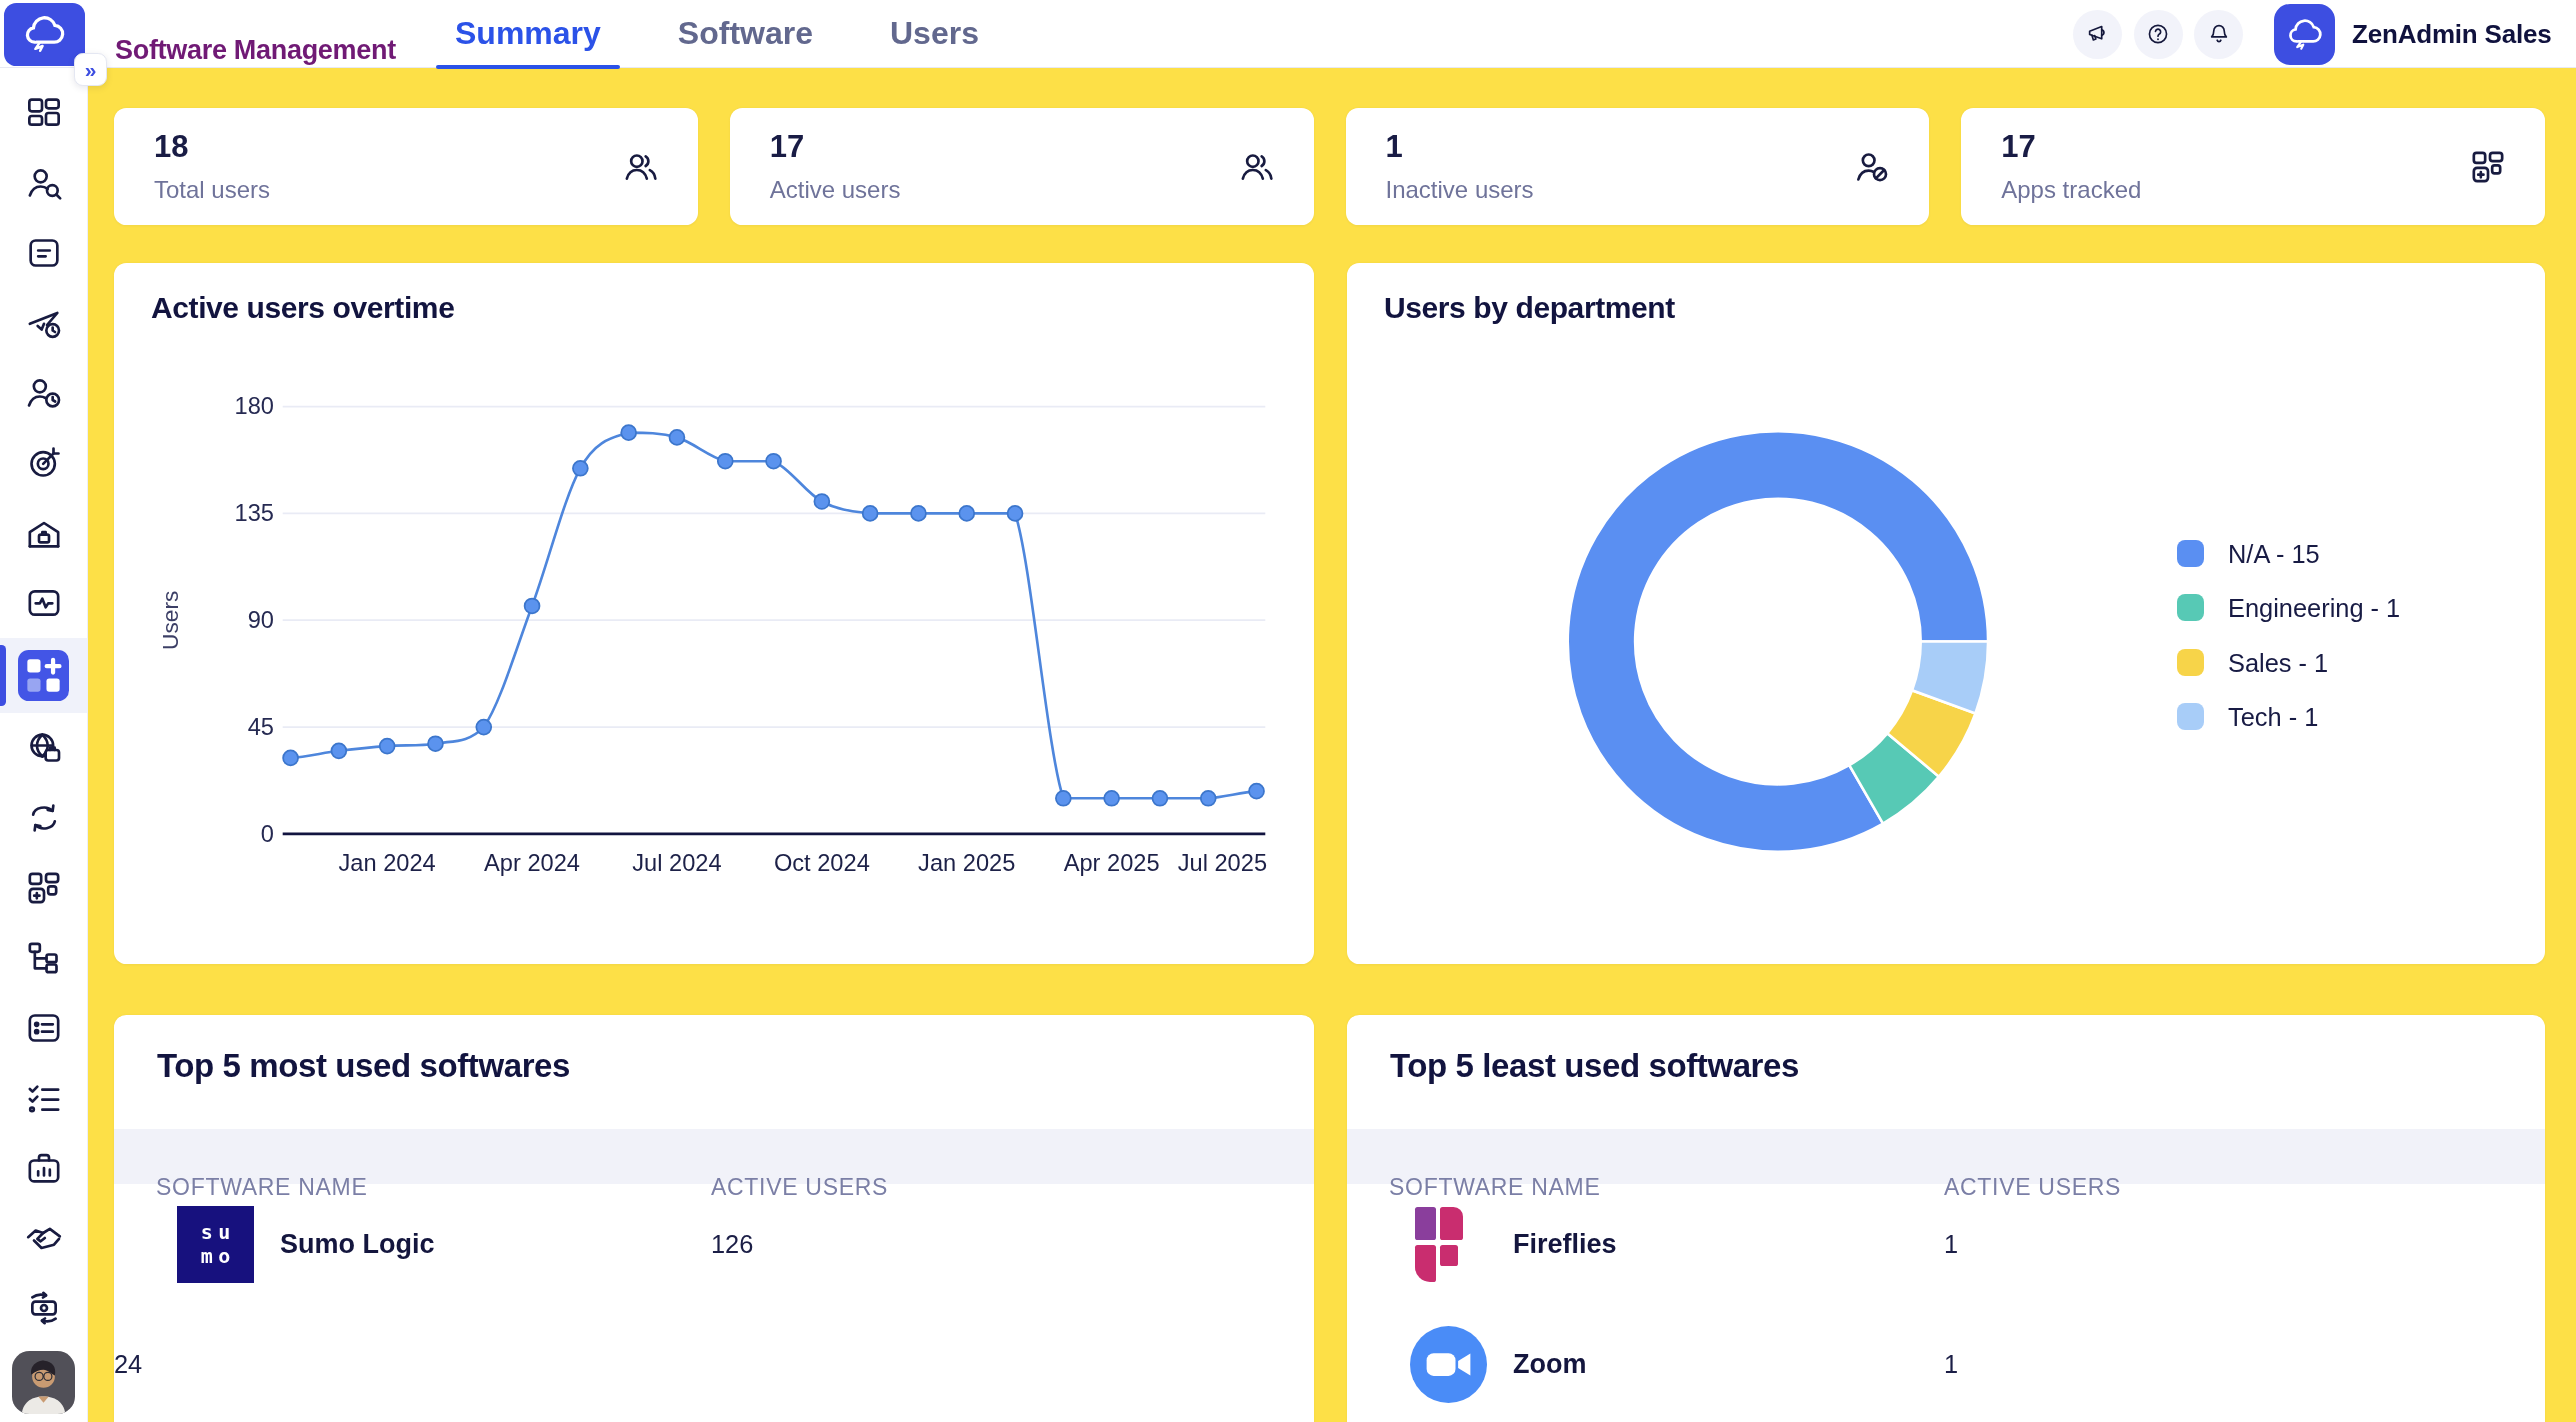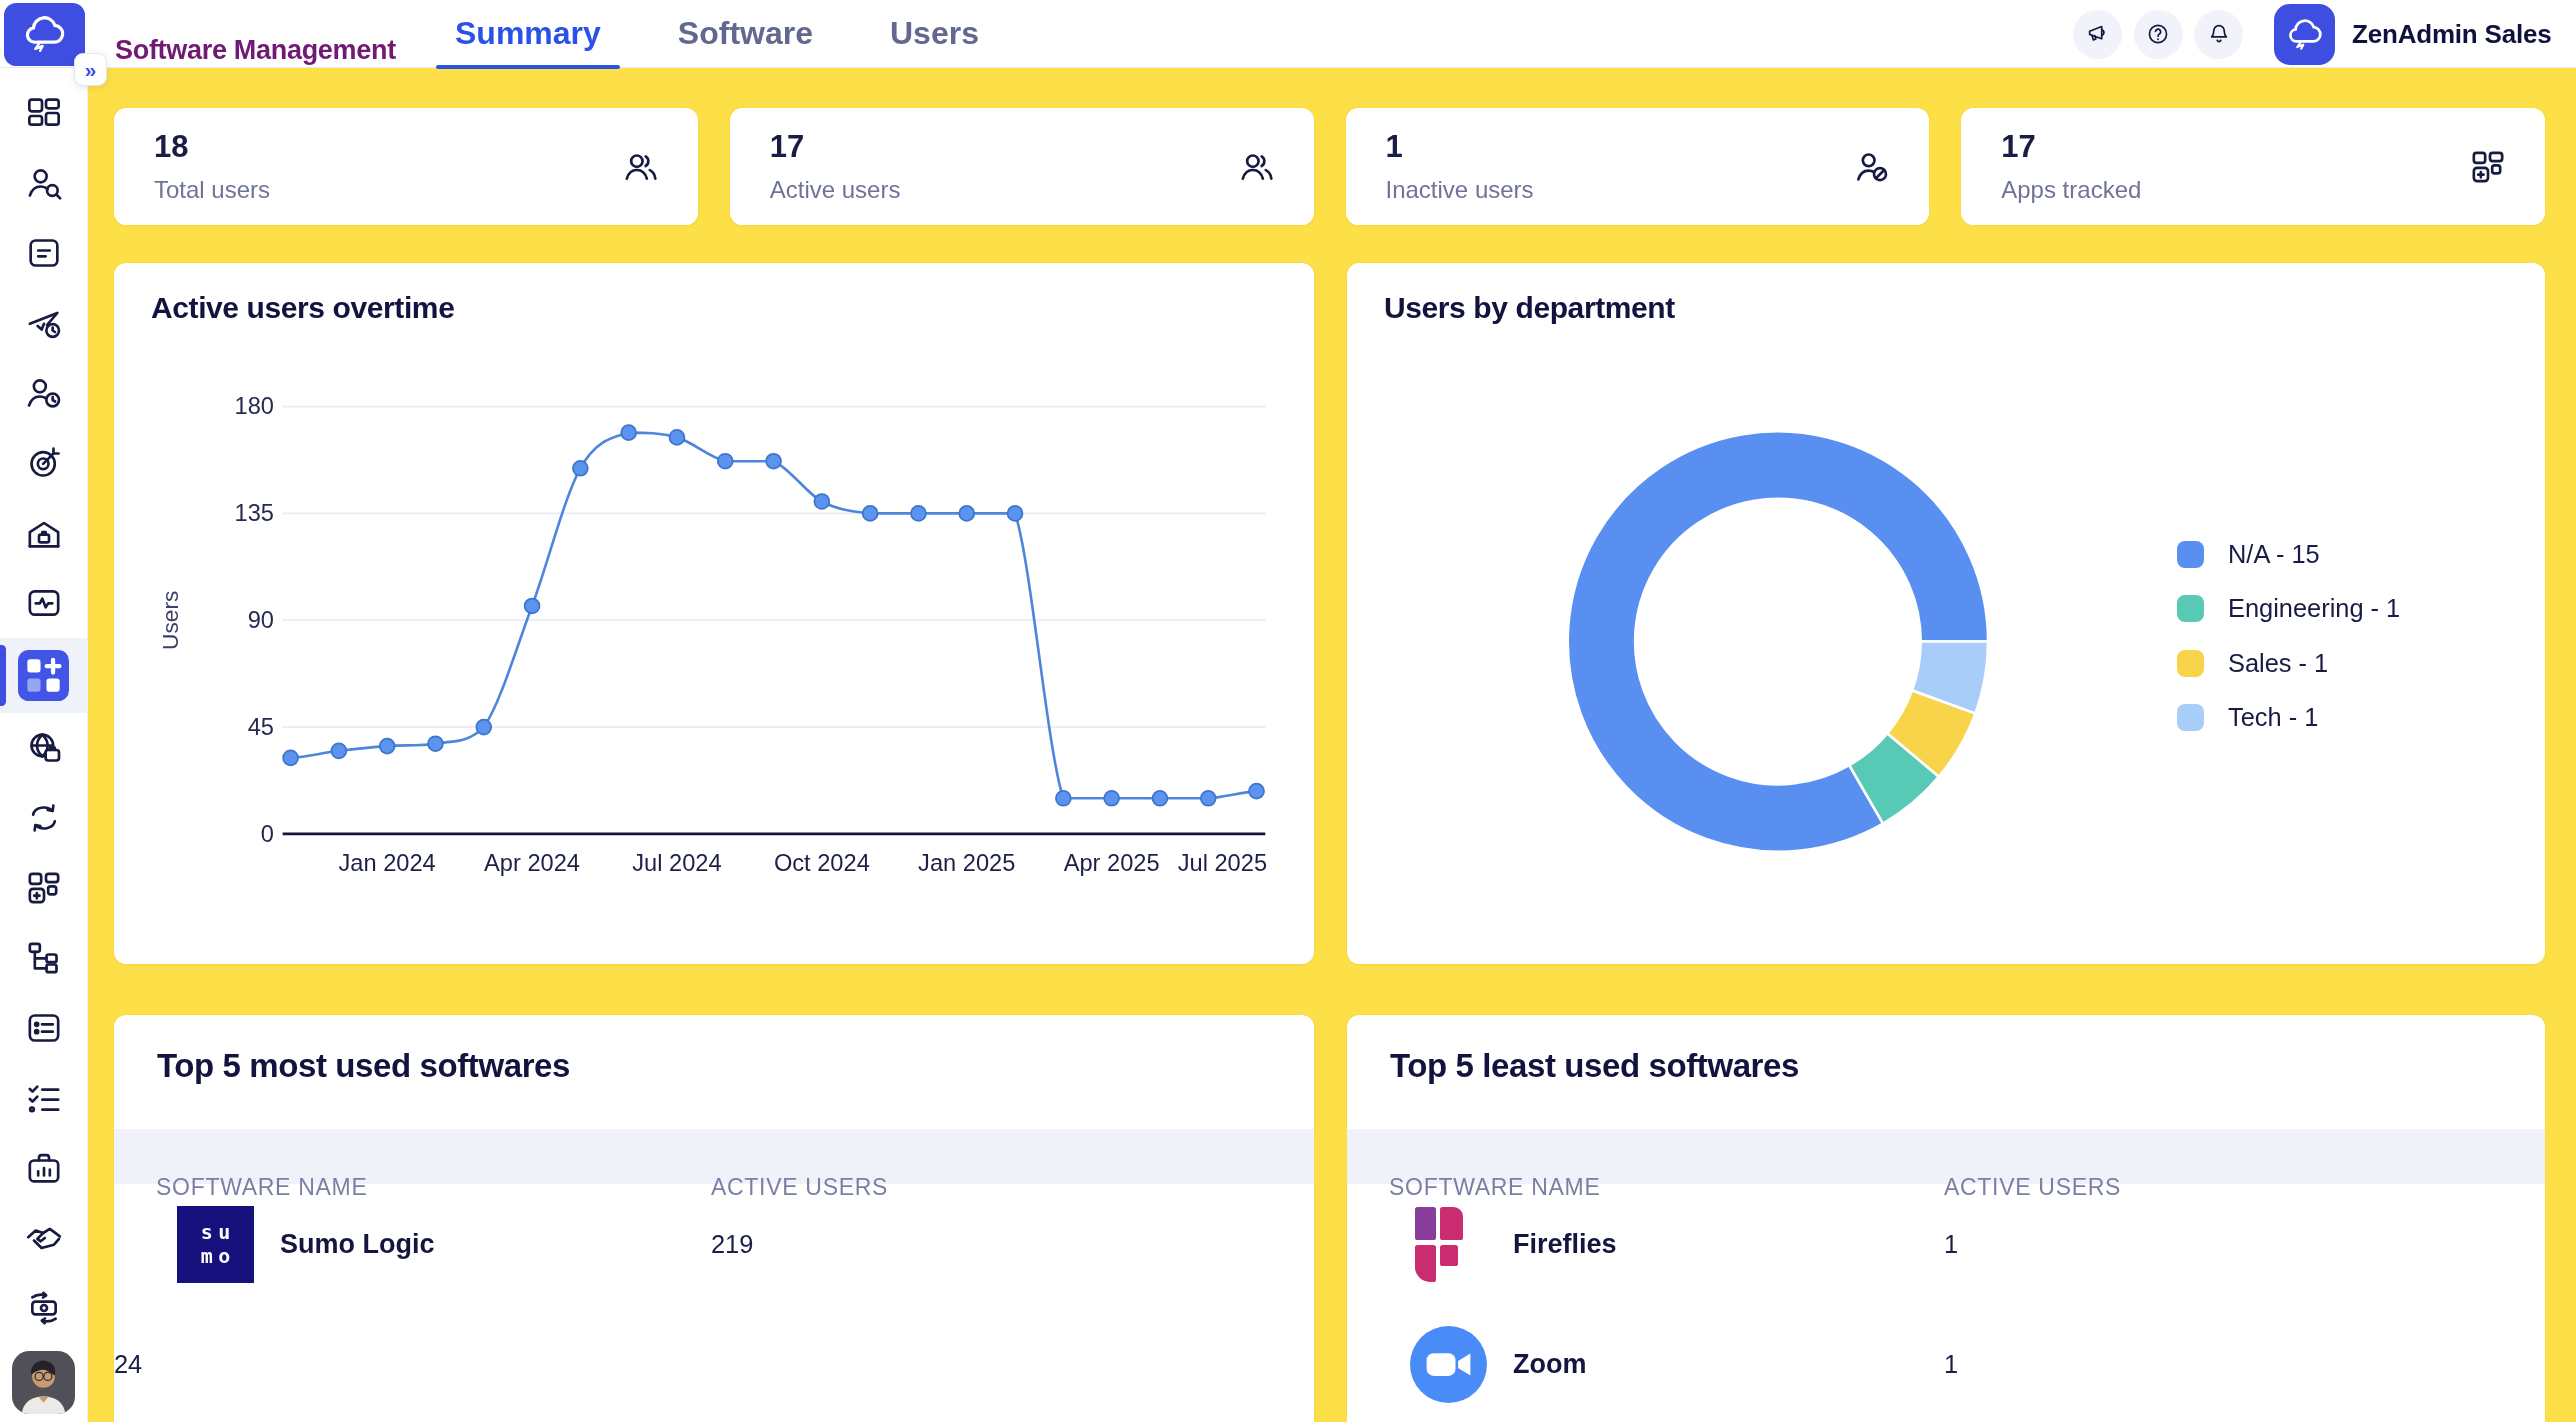--- a/index.html
+++ b/index.html
@@ -56,21 +56,21 @@
   .stat-value { font-size:31px; font-weight:700; color:#191C45; }
   .stat-label { margin-top:10.5px; font-size:24px; color:#6F739A; }
   .stat-icon { position:absolute; right:37px; top:39px; width:40px; height:40px; }
 
   .charts-row { margin-top:38px; display:grid; grid-template-columns:1200px 1fr; gap:33px; height:701px; }
   .chart-card { position:relative; overflow:hidden; }
   .chart-card h2 { margin:28px 0 0 37px; font-size:30px; font-weight:700; color:#12143F; letter-spacing:-0.4px; }
   #line-chart { position:absolute; left:37px; top:84px; }
   #donut-chart { position:absolute; left:0; top:0; }
   .legend { position:absolute; left:830px; top:277px; display:flex; flex-direction:column; gap:25.4px; }
-  .lg-row { display:flex; align-items:center; gap:24px; cursor:pointer; }
+  .lg-row { display:flex; align-items:flex-start; gap:24px; cursor:pointer; }
   .lg-sw { width:27px; height:27px; border-radius:8px; flex:none; }
   .lg-t { font-size:25.4px; color:#181B44; }
 
   svg text { font-family:"Liberation Sans", sans-serif; }
 
   .tables-row { margin-top:51px; display:grid; grid-template-columns:1200px 1fr; gap:33px; height:491px; }
   .table-card { overflow:hidden; }
   .table-card h2 { margin:32px 0 0 43px; font-size:33px; font-weight:700; color:#12143F; letter-spacing:-0.4px; }
   .thead { margin-top:44px; height:55px; background:#F1F2F9; display:grid; grid-template-columns:597px 1fr; align-items:center; }
   .thead span { font-size:23px; color:#7B7FA6; letter-spacing:0.7px; font-weight:500;margin-top:45px; }
@@ -438,21 +438,21 @@
             <div class="trow">
               <div class="tname">
                 <span class="applogo">
                   <div class="logo-sumo">
                     <span>su</span>
                     <span>mo</span>
                   </div>
                 </span>
                 <span class="appname">Sumo Logic</span>
               </div>
-              <div class="tval">219</div>
+              <div class="tval">126</div>
             </div>
             <div class="trow">
               <div class="tval">24</div>
             </div>
           </div>
       </div>
       <div class="card table-card">
         <h2>Top 5 least used softwares</h2>
         <div class="thead">
           <span>SOFTWARE NAME</span>

